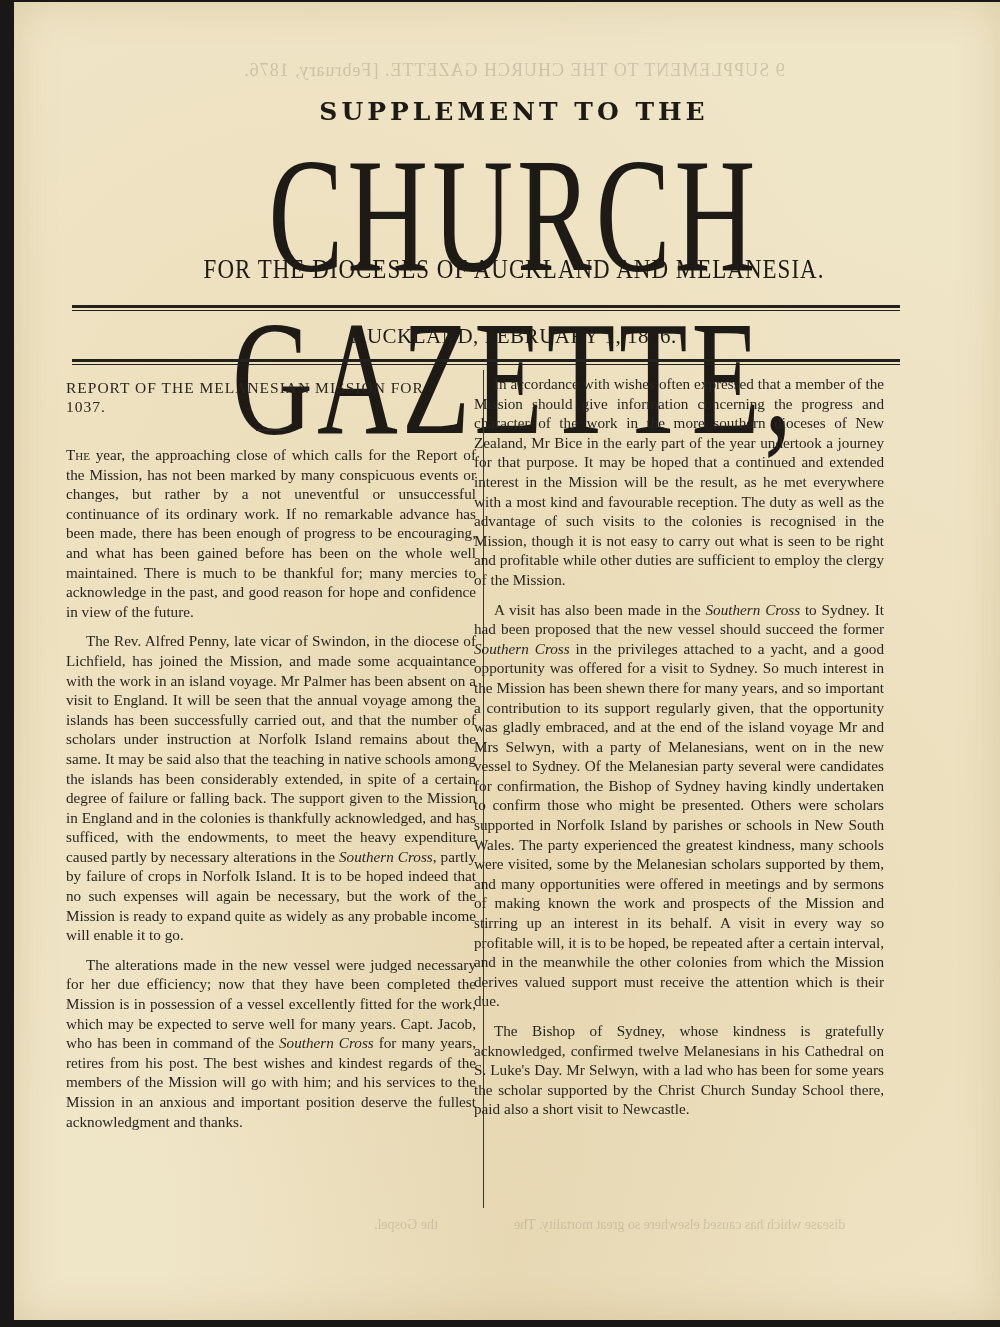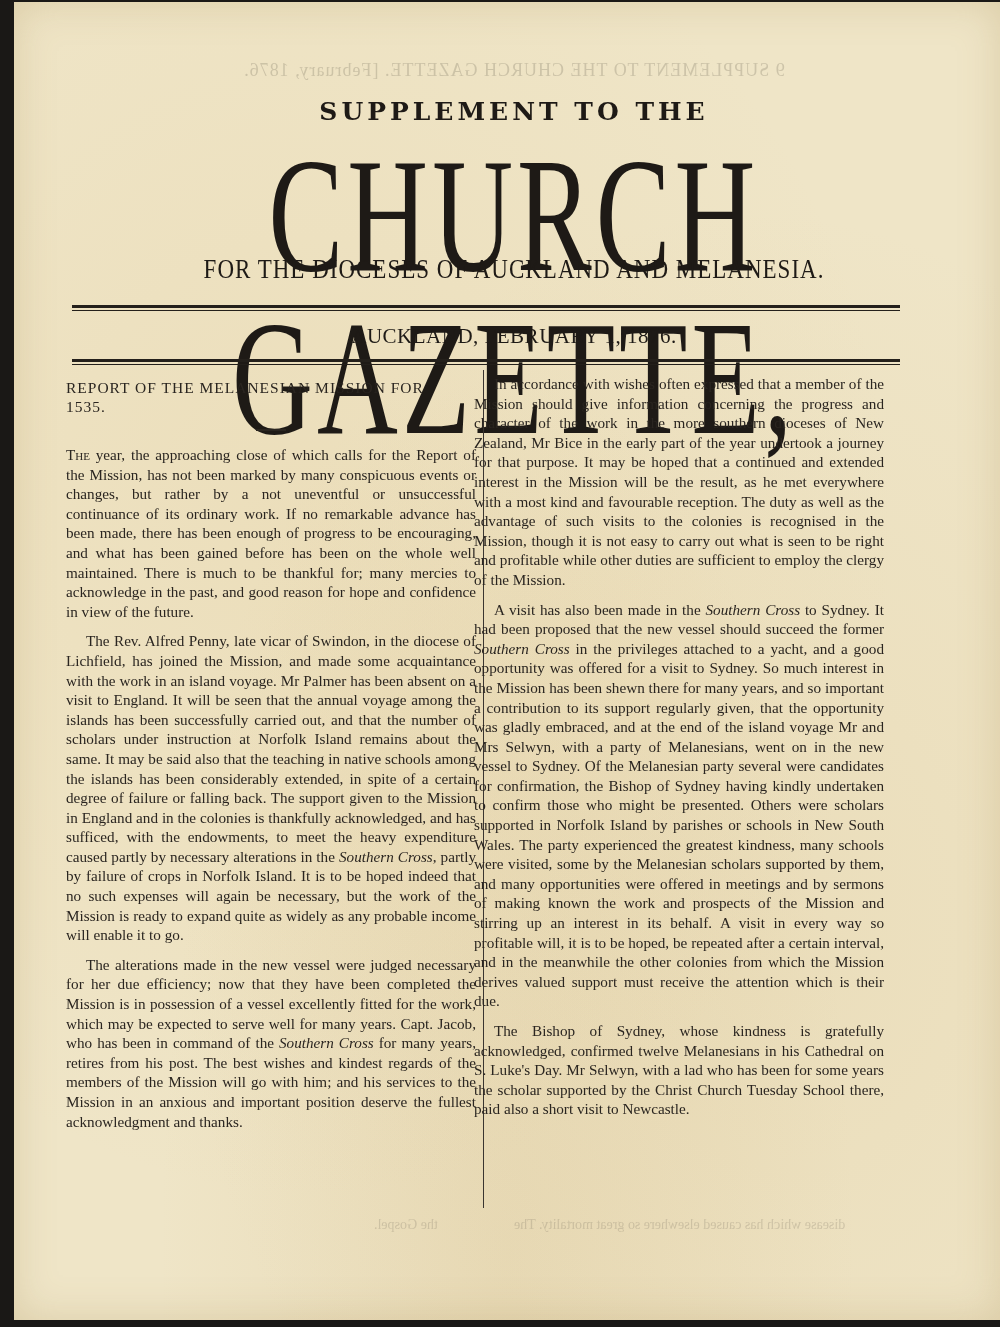--- a/index.html
+++ b/index.html
@@ -95,35 +95,35 @@
   <div class="rule rule2">
     <div class="thick"></div>
       <div class="thin"></div>
   </div>
 
   <div class="divider"></div>
 
   <div class="col col-left">
     <h2>
       <span>REPORT OF THE MELANESIAN MISSION FOR</span><br>
-      <span>1535.</span>
+      <span>1037.</span>
     </h2>
     <div class="short-rule"></div>
 
     <p class="first"><span class="sc">The</span><span> year, the approaching close of which calls for the Report of the Mission, has not been marked by many conspicuous events or changes, but rather by a not uneventful or unsuccessful continuance of its ordinary work. If no remarkable advance has been made, there has been enough of progress to be encouraging, and what has been gained before has been on the whole well maintained. There is much to be thankful for; many mercies to acknowledge in the past, and good reason for hope and confidence in view of the future.</span></p>
 
     <p><span>The Rev. Alfred Penny, late vicar of Swindon, in the diocese of Lichfield, has joined the Mission, and made some acquaintance with the work in an island voyage. Mr Palmer has been absent on a visit to England. It will be seen that the annual voyage among the islands has been successfully carried out, and that the number of scholars under instruction at Norfolk Island remains about the same. It may be said also that the teaching in native schools among the islands has been considerably extended, in spite of a certain degree of failure or falling back. The support given to the Mission in England and in the colonies is thankfully acknowledged, and has sufficed, with the endowments, to meet the heavy expenditure caused partly by necessary alterations in the </span><em>Southern Cross</em><span>, partly by failure of crops in Norfolk Island. It is to be hoped indeed that no such expenses will again be necessary, but the work of the Mission is ready to expand quite as widely as any probable income will enable it to go.</span></p>
 
     <p><span>The alterations made in the new vessel were judged necessary for her due efficiency; now that they have been completed the Mission is in possession of a vessel excellently fitted for the work, which may be expected to serve well for many years. Capt. Jacob, who has been in command of the </span><em>Southern Cross</em><span> for many years, retires from his post. The best wishes and kindest regards of the members of the Mission will go with him; and his services to the Mission in an anxious and important position deserve the fullest acknowledgment and thanks.</span></p>
   </div>
 
   <div class="col col-right">
     <p><span>In accordance with wishes often expressed that a member of the Mission should give information concerning the progress and character of the work in the more southern dioceses of New Zealand, Mr Bice in the early part of the year undertook a journey for that purpose. It may be hoped that a continued and extended interest in the Mission will be the result, as he met everywhere with a most kind and favourable reception. The duty as well as the advantage of such visits to the colonies is recognised in the Mission, though it is not easy to carry out what is seen to be right and profitable while other duties are sufficient to employ the clergy of the Mission.</span></p>
 
     <p><span>A visit has also been made in the </span><em>Southern Cross</em><span> to Sydney. It had been proposed that the new vessel should succeed the former </span><em>Southern Cross</em><span> in the privileges attached to a yacht, and a good opportunity was offered for a visit to Sydney. So much interest in the Mission has been shewn there for many years, and so important a contribution to its support regularly given, that the opportunity was gladly embraced, and at the end of the island voyage Mr and Mrs Selwyn, with a party of Melanesians, went on in the new vessel to Sydney. Of the Melanesian party several were candidates for confirmation, the Bishop of Sydney having kindly undertaken to confirm those who might be presented. Others were scholars supported in Norfolk Island by parishes or schools in New South Wales. The party experienced the greatest kindness, many schools were visited, some by the Melanesian scholars supported by them, and many opportunities were offered in meetings and by sermons of making known the work and prospects of the Mission and stirring up an interest in its behalf. A visit in every way so profitable will, it is to be hoped, be repeated after a certain interval, and in the meanwhile the other colonies from which the Mission derives valued support must receive the attention which is their due.</span></p>
 
-    <p><span>The Bishop of Sydney, whose kindness is gratefully acknowledged, confirmed twelve Melanesians in his Cathedral on S. Luke's Day. Mr Selwyn, with a lad who has been for some years the scholar supported by the Christ Church Tuesday School there, paid also a short visit to Newcastle.</span></p>
+    <p><span>The Bishop of Sydney, whose kindness is gratefully acknowledged, confirmed twelve Melanesians in his Cathedral on S. Luke's Day. Mr Selwyn, with a lad who has been for some years the scholar supported by the Christ Church Sunday School there, paid also a short visit to Newcastle.</span></p>
 
   </div>
 
   <div class="ghost-bottom" style="left:360px;">the Gospel.</div>
   <div class="ghost-bottom" style="left:500px;">disease which has caused elsewhere so great mortality.   The</div>
 </div>
 
 </body></html>

